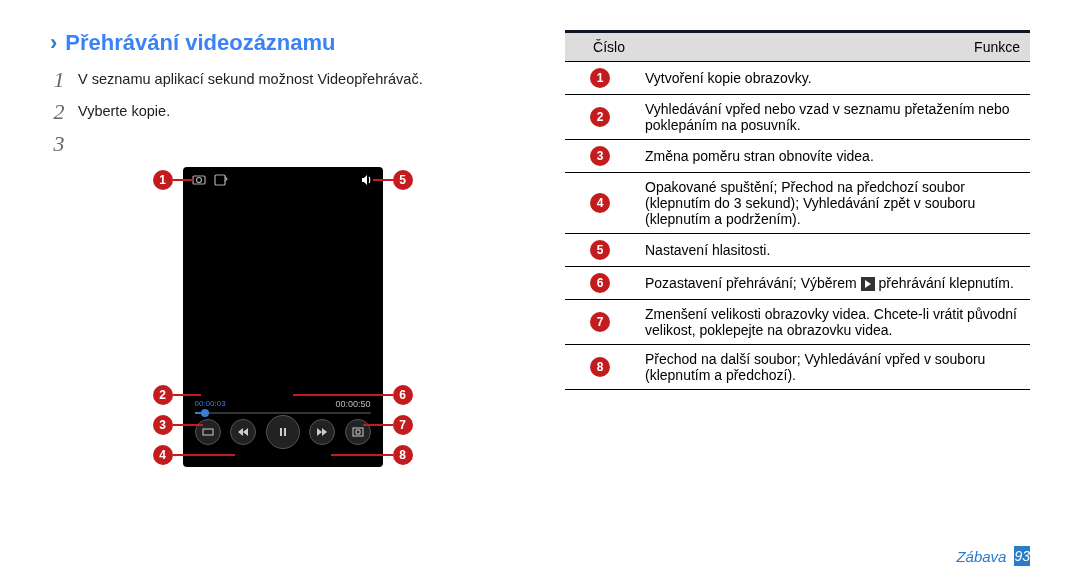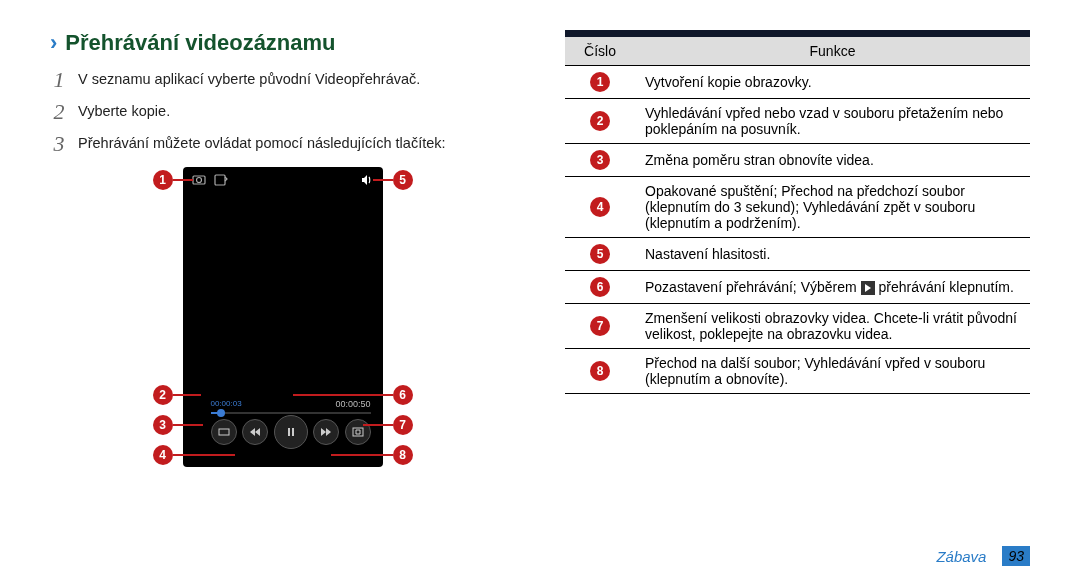--- a/index.html
+++ b/index.html
@@ -10,79 +10,78 @@
     background: #fff;
     color: #000;
     position: relative;
     padding: 30px 50px 0 50px;
   }
   .columns { display: flex; gap: 50px; }
   .left { width: 470px; }
   .right { width: 470px; }
   .heading-row { display:flex; align-items:center; gap:8px; margin-bottom:12px;}
   .heading-chevron { color:#2a7cc7; font-size:22px; font-weight:bold; line-height:1; }
-  .heading { font-size: 22px; font-weight: 700; color:#14532d; }
+  .heading { font-size: 22px; font-weight: 700; color:#3b82f6; }
   .numline { display:flex; align-items:flex-start; gap:10px; margin-bottom:8px; font-size:14.5px; color:#222;}
   .numline .bignum { font-family: Georgia, 'Times New Roman', serif; font-style:italic; font-size:22px; color:#666; min-width:18px; text-align:center; line-height:1.1;}
   .numline .text { padding-top:3px; }
   .bold { font-weight:400;}
   .phone-wrap { position:relative; width:260px; margin: 10px auto 0 auto; }
   .phone { width:200px; height:300px; background:#000; border-radius:4px; margin:0 auto; position:relative; overflow:hidden;}
   .phone-top { position:absolute; top:0; left:0; right:0; height:26px; display:flex; align-items:center; justify-content:space-between; padding:0 8px;}
   .phone-top .grp { display:flex; align-items:center; gap:6px;}
   .phone-icon { width:16px; height:16px; display:inline-flex; align-items:center; justify-content:center;}
   .phone-icon svg { width:16px; height:16px; }
-  .phone-controls { position:absolute; bottom:0; left:16px; right:0; height:86px; }
+  .phone-controls { position:absolute; bottom:0; left:0; right:0; height:86px; }
   .timerow { position:absolute; bottom:58px; left:0; right:0; display:flex; justify-content:space-between; padding:0 12px; font-size:9px; color:#bbb;}
   .timerow .time-left{color:#3b7cd4; font-size:8px;}
   .progressbar { position:absolute; bottom:53px; left:12px; right:12px; height:2px; background:#333;}
   .progressbar .fill{ width:8px; height:2px; background:#3b7cd4;}
   .progressbar .dot{ position:absolute; left:6px; top:-3px; width:8px; height:8px; border-radius:50%; background:#3b7cd4;}
   .ctrlrow { position:absolute; bottom:18px; left:0; right:0; display:flex; align-items:center; justify-content:space-between; padding:0 12px;}
   .cbtn { width:26px; height:26px; border-radius:50%; background:#222; display:flex; align-items:center; justify-content:center; border:1px solid #555;}
   .cbtn.center { width:34px; height:34px;}
   .cbtn svg{ width:12px; height:12px;}
   .callout { position:absolute; width:20px; height:20px; border-radius:50%; background:#c21c1e; color:#fff; display:flex; align-items:center; justify-content:center; font-size:12px; font-weight:700;}
   .cline{ position:absolute; height:2px; background:#c21c1e;}
   .table-wrap { width:100%; }
   .tbl { width:100%; border-collapse:collapse; font-size:14px;}
-  .tbl th { background:#ddd; text-align:center; padding:6px 10px; font-weight:400; border-top:7px solid #0f172a; border-bottom:1px solid #000;}
+  .tbl th { background:#ddd; text-align:right; padding:6px 10px; font-weight:400; border-top:3px solid #0f172a; border-bottom:1px solid #000;}
   .tbl th:first-child{width:70px;}
   .tbl td { padding:6px 10px; border-bottom:1px solid #000; vertical-align:middle;}
   .tbl td:first-child{ text-align:center;}
   .rownum { display:inline-flex; width:20px; height:20px; border-radius:50%; background:#c21c1e; color:#fff; align-items:center; justify-content:center; font-size:12px; font-weight:700;}
   .inline-play{ display:inline-flex; width:14px; height:14px; background:#333; align-items:center; justify-content:center; vertical-align:middle;}
   .inline-play svg{width:8px;height:8px;}
-  .footer { position:absolute; bottom:20px; right:50px; display:flex; align-items:center; gap:16px;}
+  .footer { position:absolute; bottom:20px; right:50px; display:flex; align-items:center; gap:8px;}
   .footer .cat { font-style:italic; color:#2a7cc7; font-size:15px;}
-  .footer .pg { background:#2a7cc7; color:#000000; padding:2px 6px; font-size:14px; font-style:italic;}
+  .footer .pg { background:#2a7cc7; color:#ffffff; padding:2px 0; font-size:14px; font-style:italic;}
 </style>
 </head>
 <body>
 
 <div class="columns">
   <div class="left">
     <div class="heading-row">
       <span class="heading-chevron">›</span>
       <h2 class="heading">Přehrávání videozáznamu</h2>
     </div>
 
     <div class="numline">
       <span class="bignum">1</span>
       <span class="text">
-        <span>V seznamu aplikací vyberte původní </span><span class="bold">Videopřehrávač</span><span>.</span>
+        <span>V seznamu aplikací sekund možnost </span><span class="bold">Videopřehrávač</span><span>.</span>
       </span>
     </div>
     <div class="numline">
       <span class="bignum">2</span>
       <span class="text">Vyberte kopie.</span>
     </div>
     <div class="numline">
       <span class="bignum">3</span>
-      <span class="text">Přehrávání můžete ovládat pomocí následujících tlačítek:</span>
     </div>
 
     <div class="phone-wrap">
       <div class="phone">
         <div class="phone-top">
           <div class="grp">
             <span class="phone-icon">
               <svg viewBox="0 0 16 16" fill="none" stroke="#aaa" stroke-width="1.2">
                   <rect x="2" y="4" width="12" height="8" rx="1"></rect>
                   <circle cx="8" cy="8" r="2.5"></circle>
@@ -194,21 +193,21 @@
             <th>Funkce</th>
           </tr>
         </thead>
         <tbody>
           <tr>
               <td><span class="rownum">1</span></td>
               <td>Vytvoření kopie obrazovky.</td>
             </tr>
           <tr>
               <td><span class="rownum">2</span></td>
-              <td>Vyhledávání vpřed nebo vzad v souboru přetažením nebo poklepáním na posuvník.</td>
+              <td>Vyhledávání vpřed nebo vzad v seznamu přetažením nebo poklepáním na posuvník.</td>
             </tr>
           <tr>
               <td><span class="rownum">3</span></td>
               <td>Změna poměru stran obnovíte videa.</td>
             </tr>
           <tr>
               <td><span class="rownum">4</span></td>
               <td>Opakované spuštění; Přechod na předchozí soubor (klepnutím do 3 sekund); Vyhledávání zpět v souboru (klepnutím a podržením).</td>
             </tr>
           <tr>
@@ -222,21 +221,21 @@
                     <path d="M1 0l6 4-6 4z"></path>
                   </svg>
                 </span><span> přehrávání klepnutím.</span></td>
             </tr>
           <tr>
               <td><span class="rownum">7</span></td>
               <td>Zmenšení velikosti obrazovky videa. Chcete-li vrátit původní velikost, poklepejte na obrazovku videa.</td>
             </tr>
           <tr>
               <td><span class="rownum">8</span></td>
-              <td>Přechod na další soubor; Vyhledávání vpřed v souboru (klepnutím a obnovíte).</td>
+              <td>Přechod na další soubor; Vyhledávání vpřed v souboru (klepnutím a předchozí).</td>
             </tr>
         </tbody>
       </table>
     </div>
   </div>
 </div>
 
 <div class="footer">
   <span class="cat">Zábava</span>
   <span class="pg">93</span>

